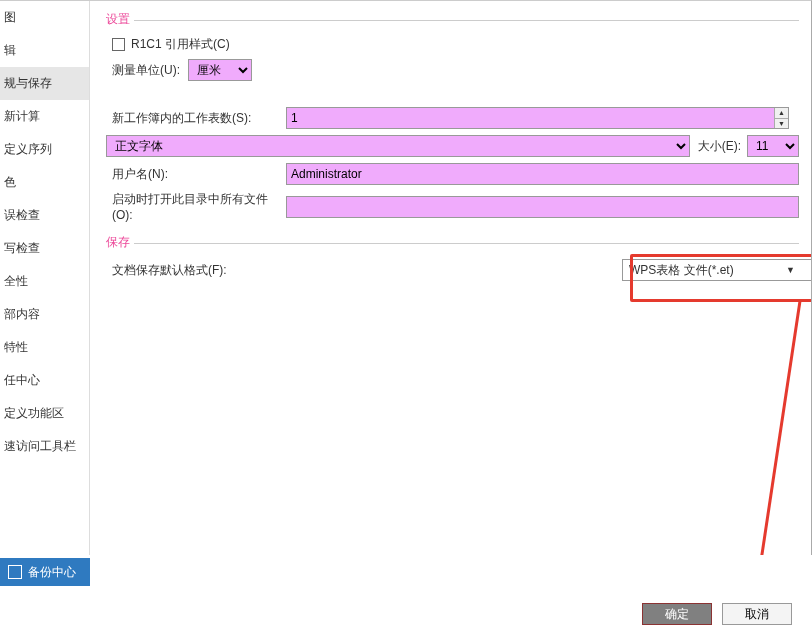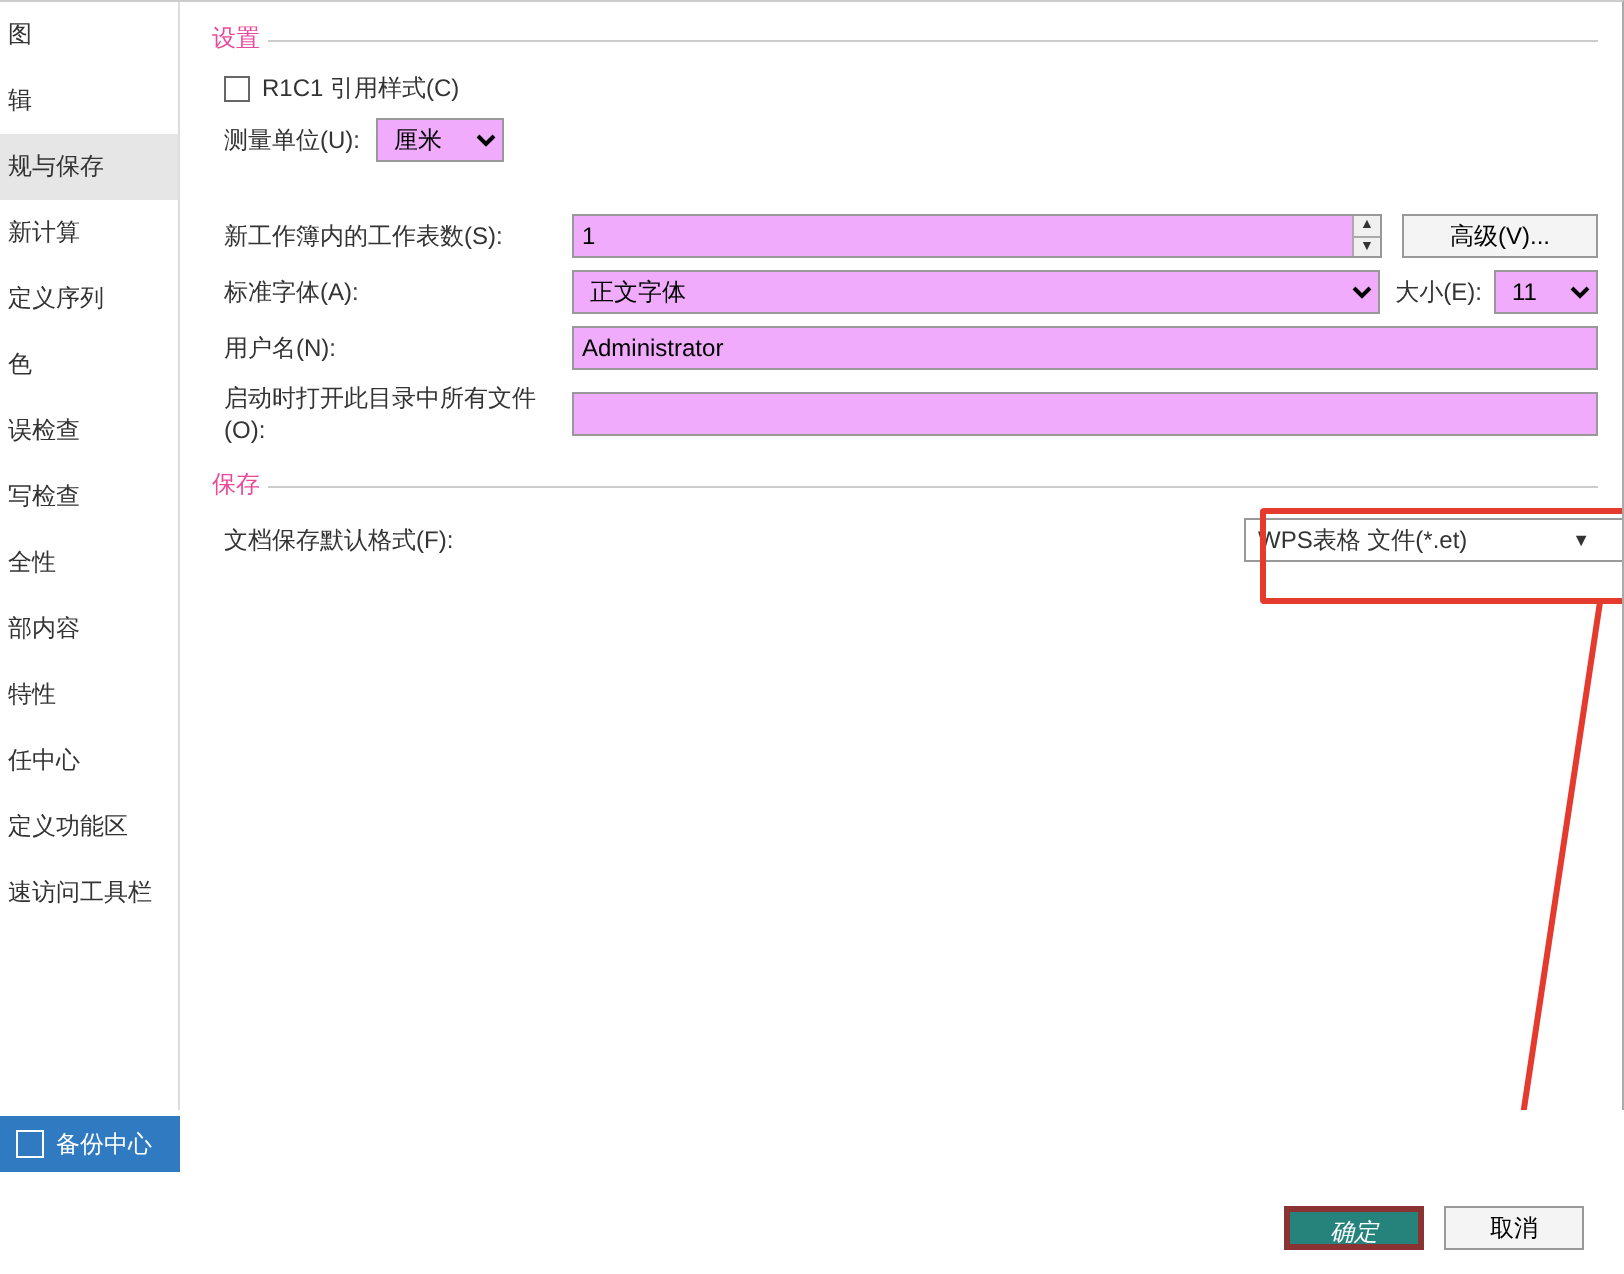--- a/index.html
+++ b/index.html
@@ -26,21 +26,21 @@
     .font-sel { flex:1; margin-right:8px;}
     .size-lbl { margin-right:6px;}
     .size-sel { width:52px;}
     .text-long { flex:1;}
     .format-row { justify-content:space-between; }
     .highlight-box { position:absolute; border:3px solid #e53a2e; border-radius:2px; left:540px; top:253px; width:255px; height:48px; pointer-events:none;}
     .backup-bar { position:absolute; left:0; top:558px; width:90px; height:28px; background:#2f7ac0; color:#fff; display:flex; align-items:center; padding-left:8px; gap:6px; cursor:pointer;}
     .backup-icon { width:14px; height:14px; border:1.5px solid #fff; display:inline-block;}
     .footer { position:absolute; right:20px; bottom:12px; display:flex; gap:10px;}
     .footer .btn { min-width:70px;}
-    .footer .btn.ok { background:#0f766e; color:#fff; border:3px solid #7f1d1d; opacity:0.9;font-style:italic;}
+    .footer .btn.ok { background:#737373; color:#fff; border:1px solid #7f1d1d; opacity:0.9;}
     .arrow { position:absolute; left:660px; top:300px; pointer-events:none;}
     .arrow svg { overflow:visible;}
     .fmt-select-wrap { position:relative; width:225px;}
     .fmt-select { width:100%; height:22px; border:1px solid #999; background:#fff; display:flex; align-items:center; padding:0 18px 0 6px; cursor:pointer;margin-left:48px;}
     .fmt-caret { position:absolute; right:4px; top:50%; transform:translateY(-50%); font-size:9px; color:#333;}
     .group-header { display:flex; align-items:center; gap:4px;}
     .group-header .gline { flex:1; border-top:1px solid #ccc;}
     .spacer { height:14px;}
   </style>
 </head>
@@ -88,24 +88,22 @@
     <div class="group">
       <div class="row">
         <span class="lbl">新工作簿内的工作表数(S):</span>
         <div class="spinbox">
           <input type="text" value="1" style="">
           <div class="spins">
             <div>▲</div>
             <div>▼</div>
           </div>
         </div>
-        <button class="btn">高级(V)...</button>
       </div>
       <div class="row">
-        <span class="lbl">标准字体(A):</span>
         <select class="font-sel">
           <option>正文字体</option>
         </select>
         <span class="size-lbl">大小(E):</span>
         <select class="size-sel">
           <option>11</option>
         </select>
       </div>
       <div class="row">
         <span class="lbl">用户名(N):</span>

